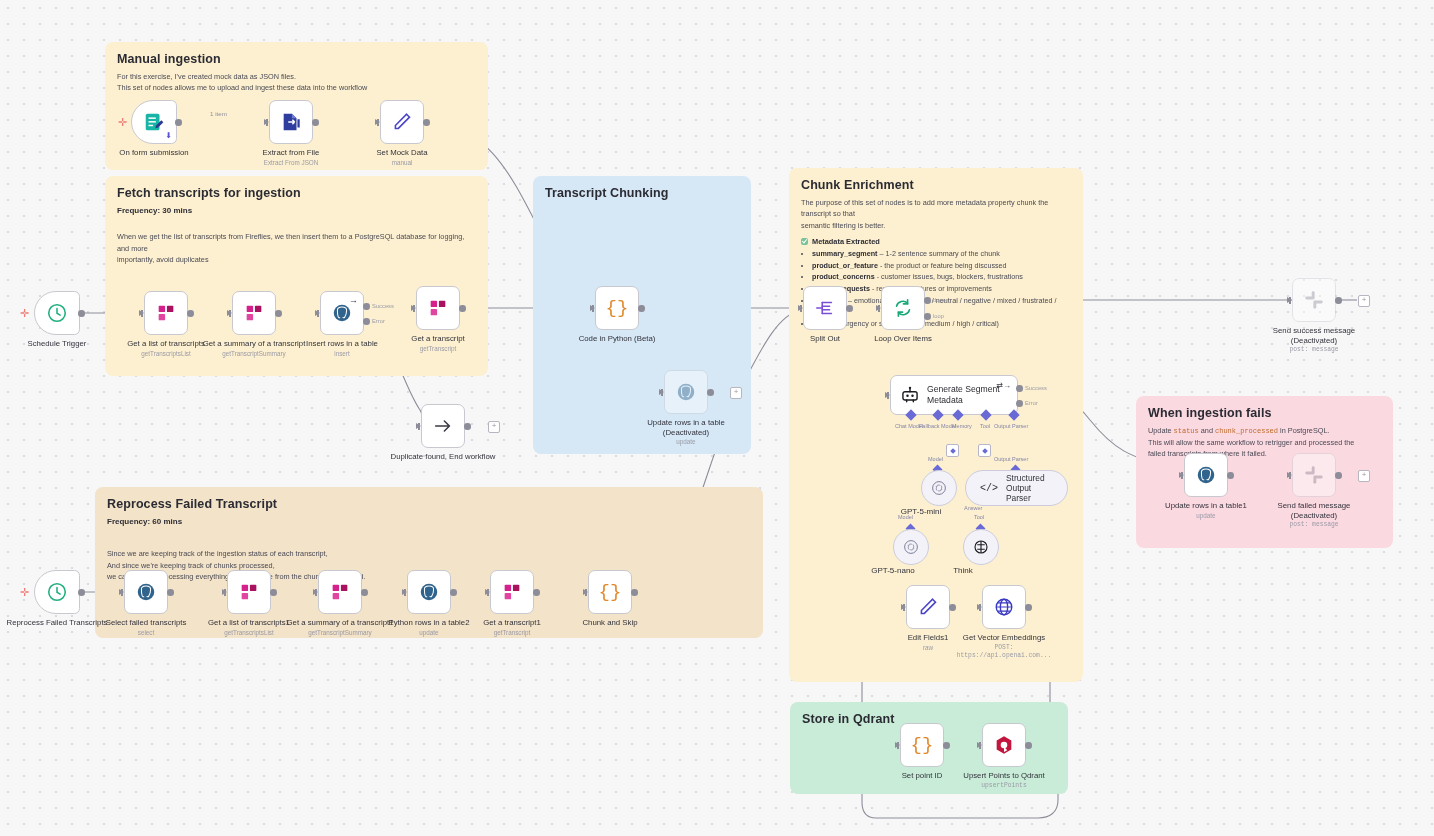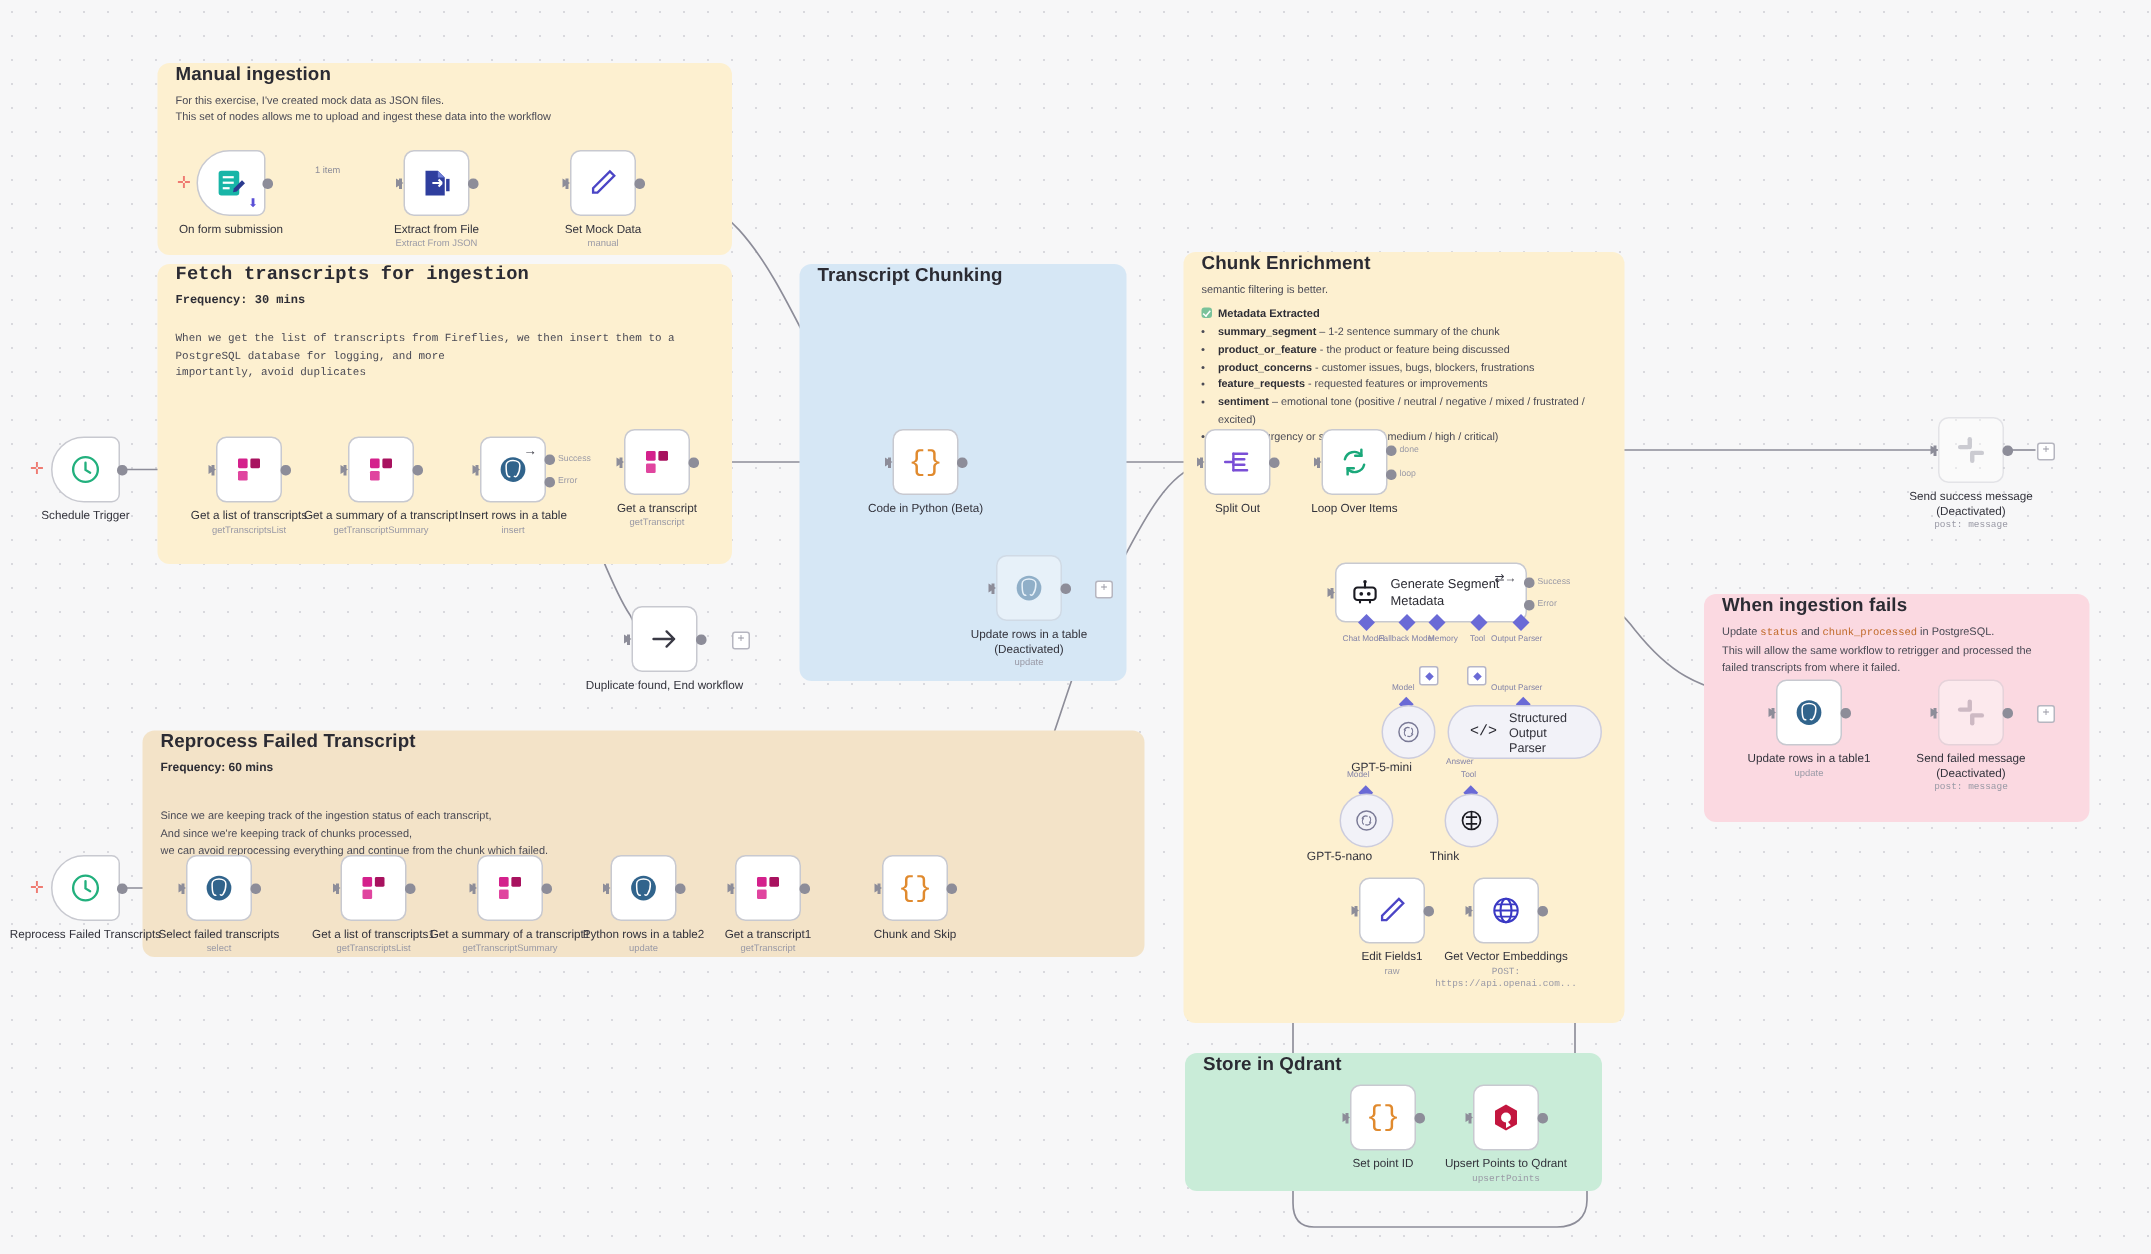--- a/index.html
+++ b/index.html
@@ -9,21 +9,21 @@
     background-image:radial-gradient(circle, #d9d9de 1px, transparent 1px);
     background-size:16px 16px;
     font-family:"Liberation Sans", sans-serif;
     color:#32323b;
     position:relative;
   }
   #canvas{position:absolute;left:0;top:0;width:1434px;height:836px;}
   svg.wires{position:absolute;left:0;top:0;width:1434px;height:836px;pointer-events:none;}
 
   
-  .note{position:absolute;border-radius:8px;box-sizing:border-box;padding:0 12px;}
+  .note{position:absolute;border-radius:8px;box-sizing:border-box;padding:10px 12px;}
   .note .n-title{font-size:12.5px;font-weight:bold;letter-spacing:.1px;color:#2b2b33;margin-bottom:5px;}
   .note .n-sub{font-size:7.3px;line-height:1.55;color:#4a4a55;}
   .note .n-sub .code{font-family:"Liberation Mono",monospace;color:#c06a2a;font-size:7px;}
   .note ul{margin:2px 0 0 0;padding-left:11px;}
   .note li{font-size:7.2px;line-height:1.62;color:#4a4a55;}
   .note li b{color:#2d2d35;}
   .note .meta-head{font-size:7.4px;font-weight:bold;color:#2d2d35;margin-top:6px;margin-bottom:1px;display:flex;align-items:center;gap:4px;}
   .chk{width:7px;height:7px;border-radius:2px;background:#7ac29a;display:inline-block;position:relative;}
   .chk:after{content:"";position:absolute;left:2px;top:0.5px;width:2px;height:4px;border:solid #fff;border-width:0 1.2px 1.2px 0;transform:rotate(40deg);}
 
@@ -166,36 +166,37 @@
   </svg>
 
   <div class="note note-yellow" style="left:105px;top:42px;width:383px;height:128px;">
     <div class="n-title">Manual ingestion</div>
     <div class="n-sub">
       <div>For this exercise, I've created mock data as JSON files.</div>
       <div>This set of nodes allows me to upload and ingest these data into the workflow</div>
     </div>
   </div>
 
-  <div class="note note-yellow" style="left:105px;top:176px;width:383px;height:200px;font-family:Liberation Mono, monospace;">
+  <div class="note note-yellow" style="left:105px;top:176px;width:383px;height:200px;">
     <div class="n-title">Fetch transcripts for ingestion</div>
     <div class="n-sub" style="font-weight:bold;font-size:8px;color:#2d2d35;">Frequency: 30 mins</div>
     <div class="n-sub" style="margin-top:14px;">
       <div>When we get the list of transcripts from Fireflies, we then insert them to a PostgreSQL database for logging, and more</div>
       <div>importantly, avoid duplicates</div>
     </div>
   </div>
 
   <div class="note note-blue" style="left:533px;top:176px;width:218px;height:278px;">
     <div class="n-title">Transcript Chunking</div>
   </div>
 
   <div class="note note-yellow" style="left:789px;top:168px;width:294px;height:514px;">
     <div class="n-title">Chunk Enrichment</div>
     <div class="n-sub">
+      <div>The purpose of this set of nodes is to add more metadata property chunk the transcript so that</div>
       <div>semantic filtering is better.</div>
     </div>
     <div class="meta-head">
       <span class="chk"></span>
       <span>Metadata Extracted</span>
     </div>
     <ul>
       <li><b>summary_segment</b><span> – 1-2 sentence summary of the chunk</span></li>
       <li><b>product_or_feature</b><span> - the product or feature being discussed</span></li>
       <li><b>product_concerns</b><span> - customer issues, bugs, blockers, frustrations</span></li>

